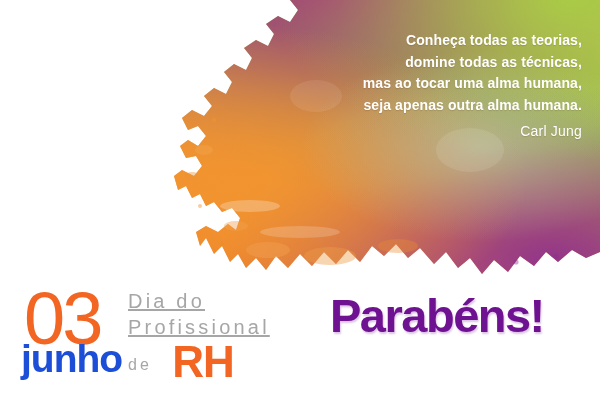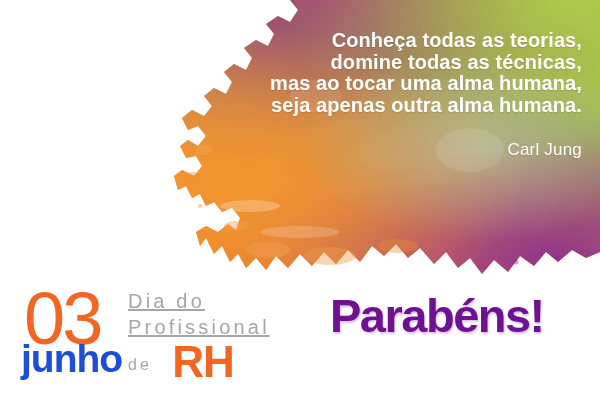--- a/index.html
+++ b/index.html
@@ -33,31 +33,31 @@
   #quote {
     position: absolute;
     right: 18px;
     top: 30px;
     width: 340px;
     text-align: right;
     color: #ffffff;
   }
   .qline {
     display: block;
-    font-size: 20px;
+    font-size: 14px;
     font-weight: bold;
     line-height: 21.5px;
     letter-spacing: 0.1px;
     white-space: nowrap;
     text-shadow: 0 1px 1px rgba(90,50,20,.18);
   }
   #author {
     display: block;
-    margin-top: 24px;
-    font-size: 17px;
+    margin-top: 7px;
+    font-size: 14px;
     font-weight: normal;
     letter-spacing: .2px;
     color: #ffffff;
     text-shadow: 0 1px 1px rgba(90,50,20,.18);
   }
 
   
   #lockup {
     position: absolute;
     left: 20px;

